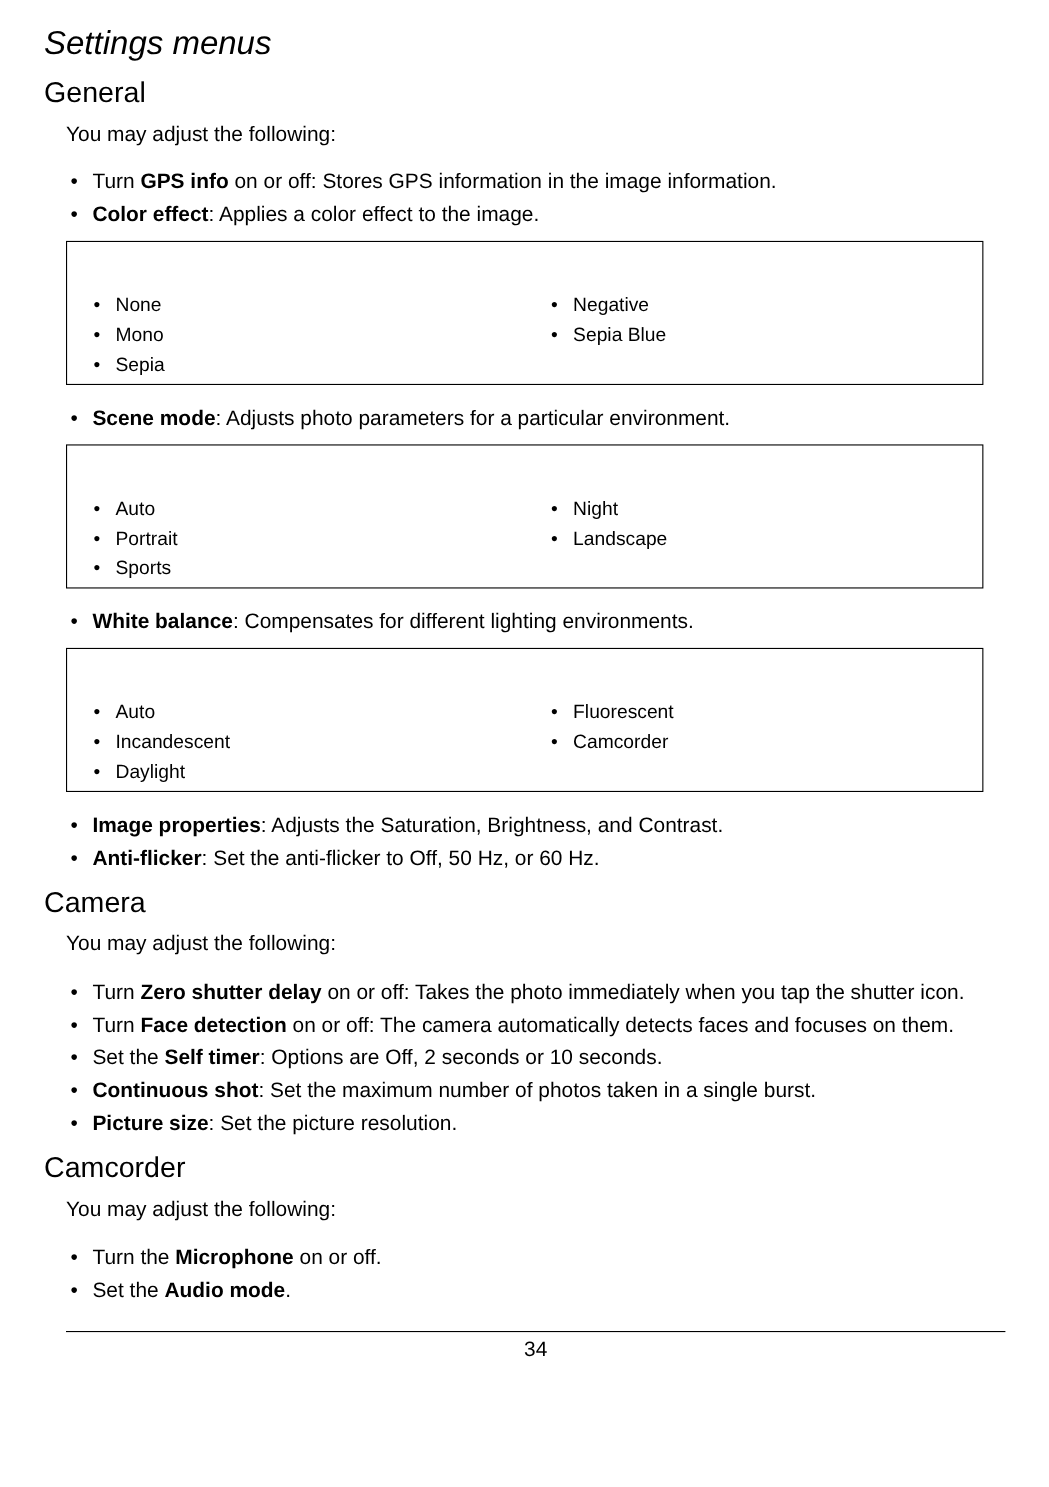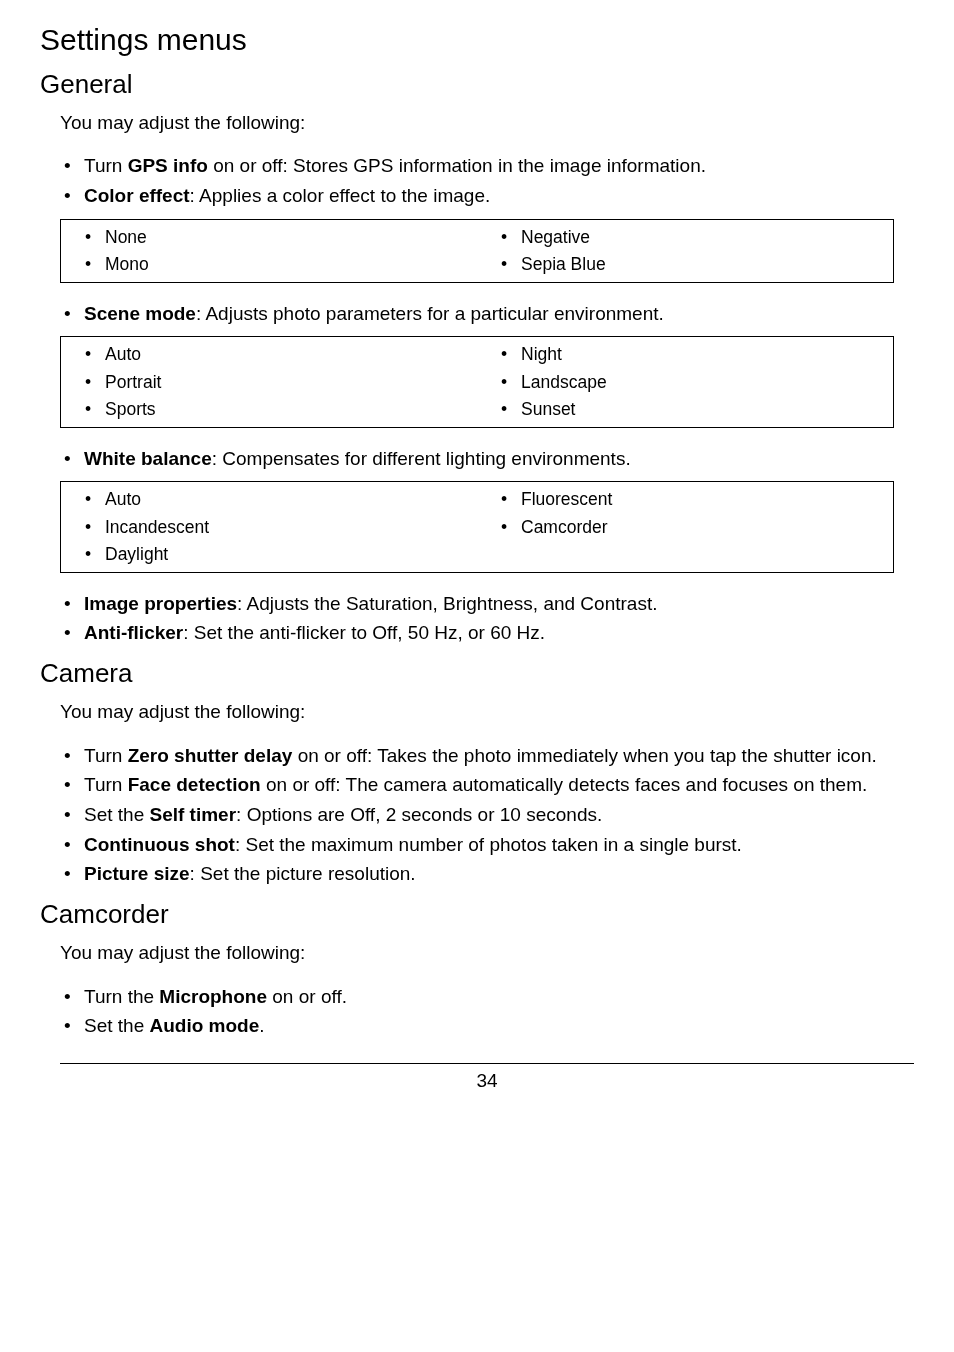--- a/index.html
+++ b/index.html
@@ -14,20 +14,21 @@
     width: 954px;
     margin: 0 auto;
     padding: 20px 40px 20px 40px;
     font-size: 19px;
     line-height: 1.35;
   }
   h1 {
     font-size: 30px;
     font-weight: normal;
     margin-bottom: 6px;
+    font-style: italic;
   }
   h2 {
     font-size: 26px;
     font-weight: normal;
     margin-top: 4px;
     margin-bottom: 6px;
   }
   .intro {
     margin-left: 20px;
     margin-top: 8px;
@@ -51,20 +52,21 @@
     top: 0;
   }
   .options-box {
     border: 1px solid #000;
     margin: 4px 20px 14px 20px;
     padding: 4px 0 4px 0;
     display: flex;
   }
   .options-col {
     width: 50%;
+    margin-top: 40px;
   }
   .options-col ul {
     list-style: none;
   }
   .options-col li {
     position: relative;
     padding-left: 44px;
     font-size: 17.5px;
     line-height: 1.55;
   }
@@ -98,20 +100,21 @@
 <ul class="main-list">
   <li><span>Turn </span><strong>GPS info</strong><span> on or off: Stores GPS information in the image information.</span></li>
   <li><strong>Color effect</strong><span>: Applies a color effect to the image.</span></li>
 </ul>
 
 <div class="options-box">
   <div class="options-col">
       <ul>
     <li>None</li>
     <li>Mono</li>
+    <li>Sepia</li>
   </ul>
     </div>
   <div class="options-col">
       <ul>
     <li>Negative</li>
     <li>Sepia Blue</li>
   </ul>
     </div>
 </div>
 
@@ -124,21 +127,20 @@
       <ul>
     <li>Auto</li>
     <li>Portrait</li>
     <li>Sports</li>
   </ul>
     </div>
   <div class="options-col">
       <ul>
     <li>Night</li>
     <li>Landscape</li>
-    <li>Sunset</li>
   </ul>
     </div>
 </div>
 
 <ul class="main-list">
   <li><strong>White balance</strong><span>: Compensates for different lighting environments.</span></li>
 </ul>
 
 <div class="options-box">
   <div class="options-col">

